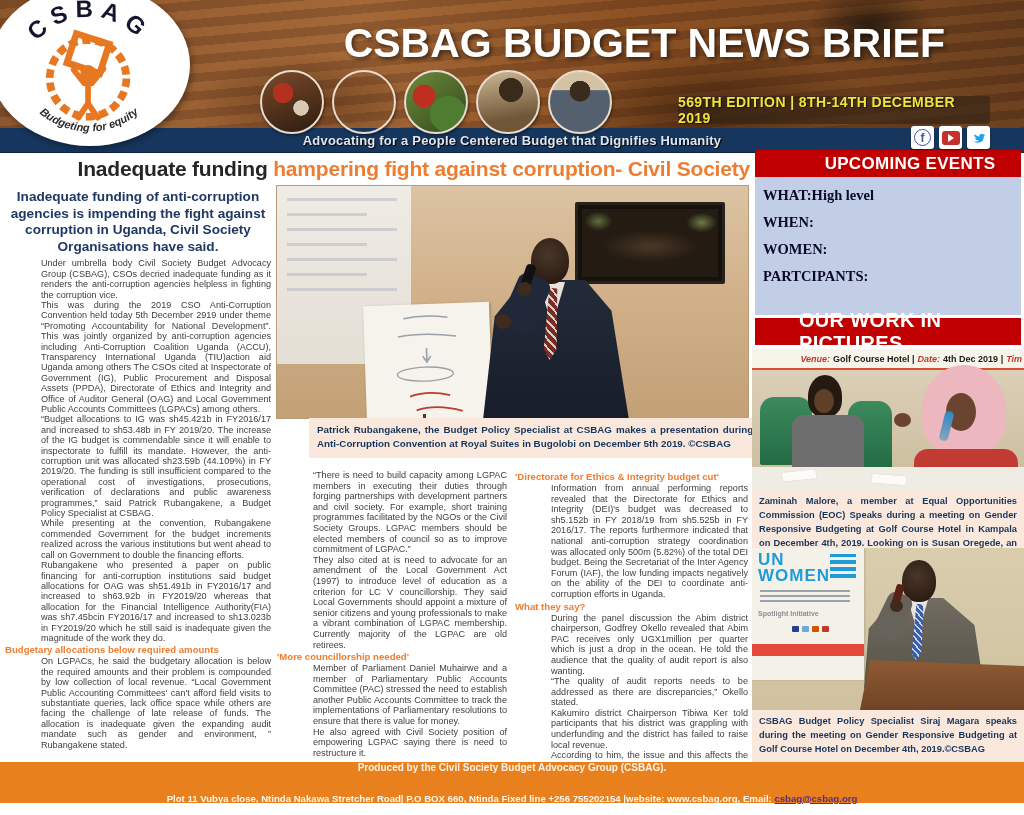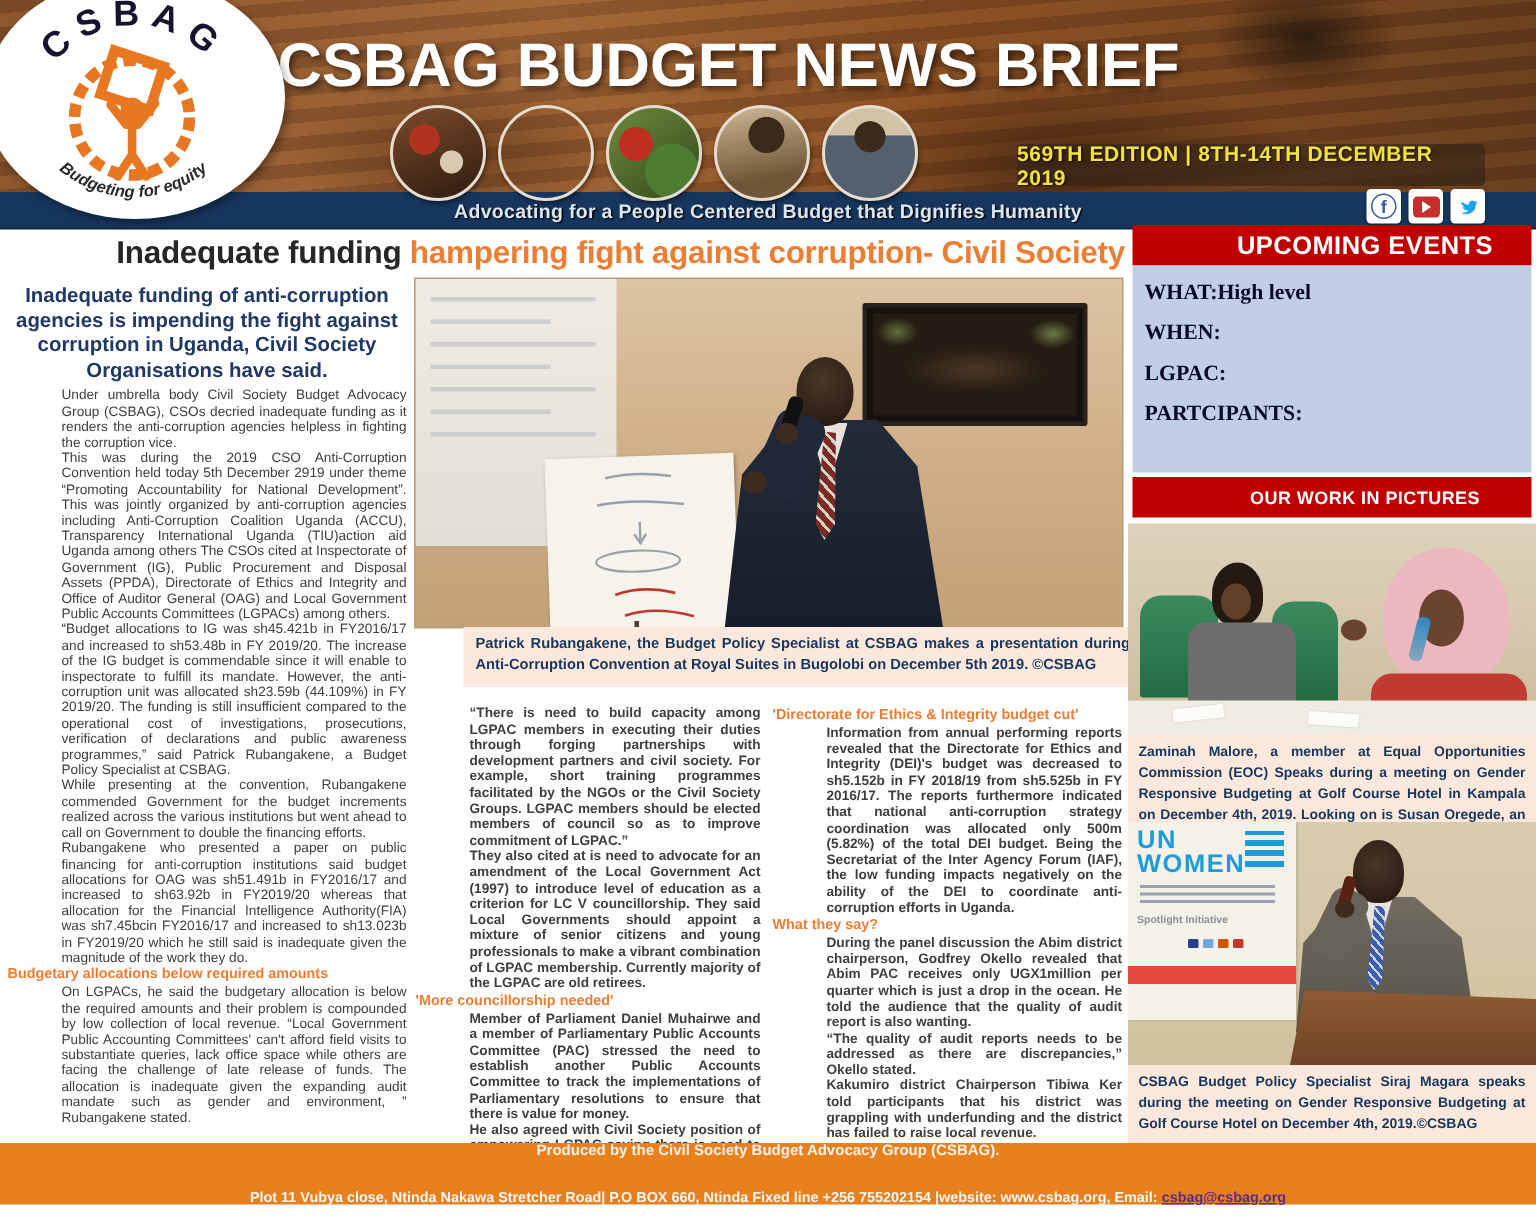--- a/index.html
+++ b/index.html
@@ -8,21 +8,21 @@
 
   
   .header-photo { position:absolute; left:0; top:0; width:1024px; height:128px;
     background:
       radial-gradient(90px 50px at 85% 20%, rgba(20,15,10,.75), rgba(20,15,10,0) 70%),
       radial-gradient(220px 80px at 70% 85%, rgba(40,20,8,.6), rgba(40,20,8,0) 70%),
       radial-gradient(160px 70px at 30% 80%, rgba(60,30,10,.5), rgba(60,30,10,0) 70%),
       repeating-linear-gradient(175deg, rgba(90,45,18,.35) 0 9px, rgba(150,85,35,.25) 9px 18px),
       linear-gradient(100deg,#8a5730 0%, #a96f3f 35%, #8a5124 60%, #5d3a1e 100%);
   }
-  .news-title { position:absolute; left:185px; top:20px; width:760px; text-align:left;
+  .news-title { position:absolute; left:185px; top:20px; width:760px; text-align:right;
     font-size:41px; font-weight:bold; color:#ffffff; letter-spacing:0px;
     text-shadow:2px 2px 4px rgba(0,0,0,.55); white-space:nowrap; }
   .logo-wrap { position:absolute; left:-10px; top:-16px; width:200px; height:162px;
     background:#ffffff; border-radius:50%; box-shadow:2px 3px 6px rgba(0,0,0,.35); z-index:6; }
   .logo-svg { position:absolute; left:8px; top:8px; }
 
   .circles { position:absolute; left:260px; top:70px; display:flex; gap:8px; z-index:3; }
   .circle { width:64px; height:64px; border-radius:50%; border:2px solid #e7ddcf; box-shadow:1px 2px 3px rgba(0,0,0,.4); }
   .c1 { background:radial-gradient(circle at 35% 35%, #b3321f 0 18%, transparent 19%), radial-gradient(circle at 65% 60%, #d9c9b2 0 14%, transparent 15%), linear-gradient(160deg,#7c4a2a,#2d1c10); }
   .c2 { background:radial-gradient(circle at 55% 30%, #caa27a 0 16%, transparent 17%), linear-gradient(200deg,#4a3category520,#1d1209 70%), linear-gradient(200deg,#4a3520,#1d1209); }
@@ -81,27 +81,27 @@
   .mic { position:absolute; left:246px; top:78px; width:10px; height:26px; background:#111; border-radius:4px; transform:rotate(18deg); }
   .hand { position:absolute; left:240px; top:96px; width:15px; height:14px; background:#3e2b1e; border-radius:50%; }
   .hand2 { position:absolute; left:218px; top:128px; width:16px; height:15px; background:#3e2b1e; border-radius:50%; }
 
   .main-caption { position:absolute; left:277px; top:418px; width:471px; background:#fbe8dc; padding:5px 8px 7px 8px;
     font-size:9.8px; font-weight:bold; color:#17365d; text-align:justify; line-height:1.45;margin-left:32px; }
 
   
   .col-a { position:absolute; left:277px; top:470px; width:230px; }
   .col-b { position:absolute; left:515px; top:470px; width:233px; }
-  .col-a .body-p, .col-b .body-p { line-height:10.6px;font-weight:bold; }
+  .col-a .body-p, .col-b .body-p { line-height:10.6px; }
 
   
   .red-bar { position:absolute; left:755px; width:266px; height:27px; background:#c00000;
     display:flex; align-items:center; justify-content:center; color:#fff; font-weight:bold; font-size:17px; letter-spacing:.3px;padding-left:44px; }
   .events-bar { top:150px; }
-  .work-bar { top:318px; font-size:12px; }
+  .work-bar { top:318px; font-size:20px; }
   .events-box { position:absolute; left:755px; top:177px; width:266px; height:138px; background:#c2cee6; padding:10px 8px; }
   .event-line { font-family:"Liberation Serif", serif; font-weight:bold; font-size:14.5px; color:#0a0a28; margin-bottom:10px; }
 
   .side-photo1 { position:absolute; left:752px; top:349px; width:272px; height:141px; overflow:hidden;
     background:linear-gradient(180deg,#ddd2bc 0%, #d3c5a9 60%, #cbbb9b 100%); }
   .p1-banner { position:absolute; left:0; top:0; width:272px; height:21px; background:#f7f4ea; border-bottom:2px solid #d94f35;
     display:flex; align-items:center; justify-content:flex-end; gap:3px; padding-right:2px; font-size:9px; white-space:nowrap; overflow:hidden; }
   .bn-red { color:#c0392b; font-weight:bold; font-style:italic; }
   .bn-dark { color:#1a1a1a; font-weight:bold; }
   .chair { position:absolute; width:52px; height:68px; background:linear-gradient(180deg,#3c8a5e,#236b43); border-radius:14px 14px 2px 2px; }
@@ -273,27 +273,34 @@
     <p class="body-p">During the panel discussion the Abim district chairperson, Godfrey Okello revealed that Abim PAC receives only UGX1million per quarter which is just a drop in the ocean. He told the audience that the quality of audit report is also wanting.</p>
     <p class="body-p">“The quality of audit reports needs to be addressed as there are discrepancies,” Okello stated.</p>
     <p class="body-p">Kakumiro district Chairperson Tibiwa Ker told participants that his district was grappling with underfunding and the district has failed to raise local revenue.</p>
     <p class="body-p">According to him, the issue and this affects the accountability committee.</p>
   </div>
 
   <div class="red-bar events-bar">UPCOMING EVENTS</div>
   <div class="events-box">
     <div class="event-line">WHAT:High level</div>
     <div class="event-line">WHEN:</div>
-    <div class="event-line">LGPAC:</div>
+    <div class="event-line">WOMEN:</div>
     <div class="event-line">PARTCIPANTS:</div>
   </div>
 
   <div class="red-bar work-bar">OUR WORK IN PICTURES</div>
 
   <div class="side-photo1">
+    <div class="p1-banner">
+      <span class="bn-red">Venue:</span>
+      <span class="bn-dark">Golf Course Hotel |</span>
+      <span class="bn-red">Date:</span>
+      <span class="bn-dark">4th Dec 2019 |</span>
+      <span class="bn-red">Tim</span>
+    </div>
     <div class="chair ch1"></div>
     <div class="chair ch2"></div>
     <div class="w1-head"></div>
     <div class="w1-face"></div>
     <div class="w1-body"></div>
     <div class="w2-hijab"></div>
     <div class="w2-face"></div>
     <div class="w2-body"></div>
     <div class="w2-mic"></div>
     <div class="w2-hand"></div>

